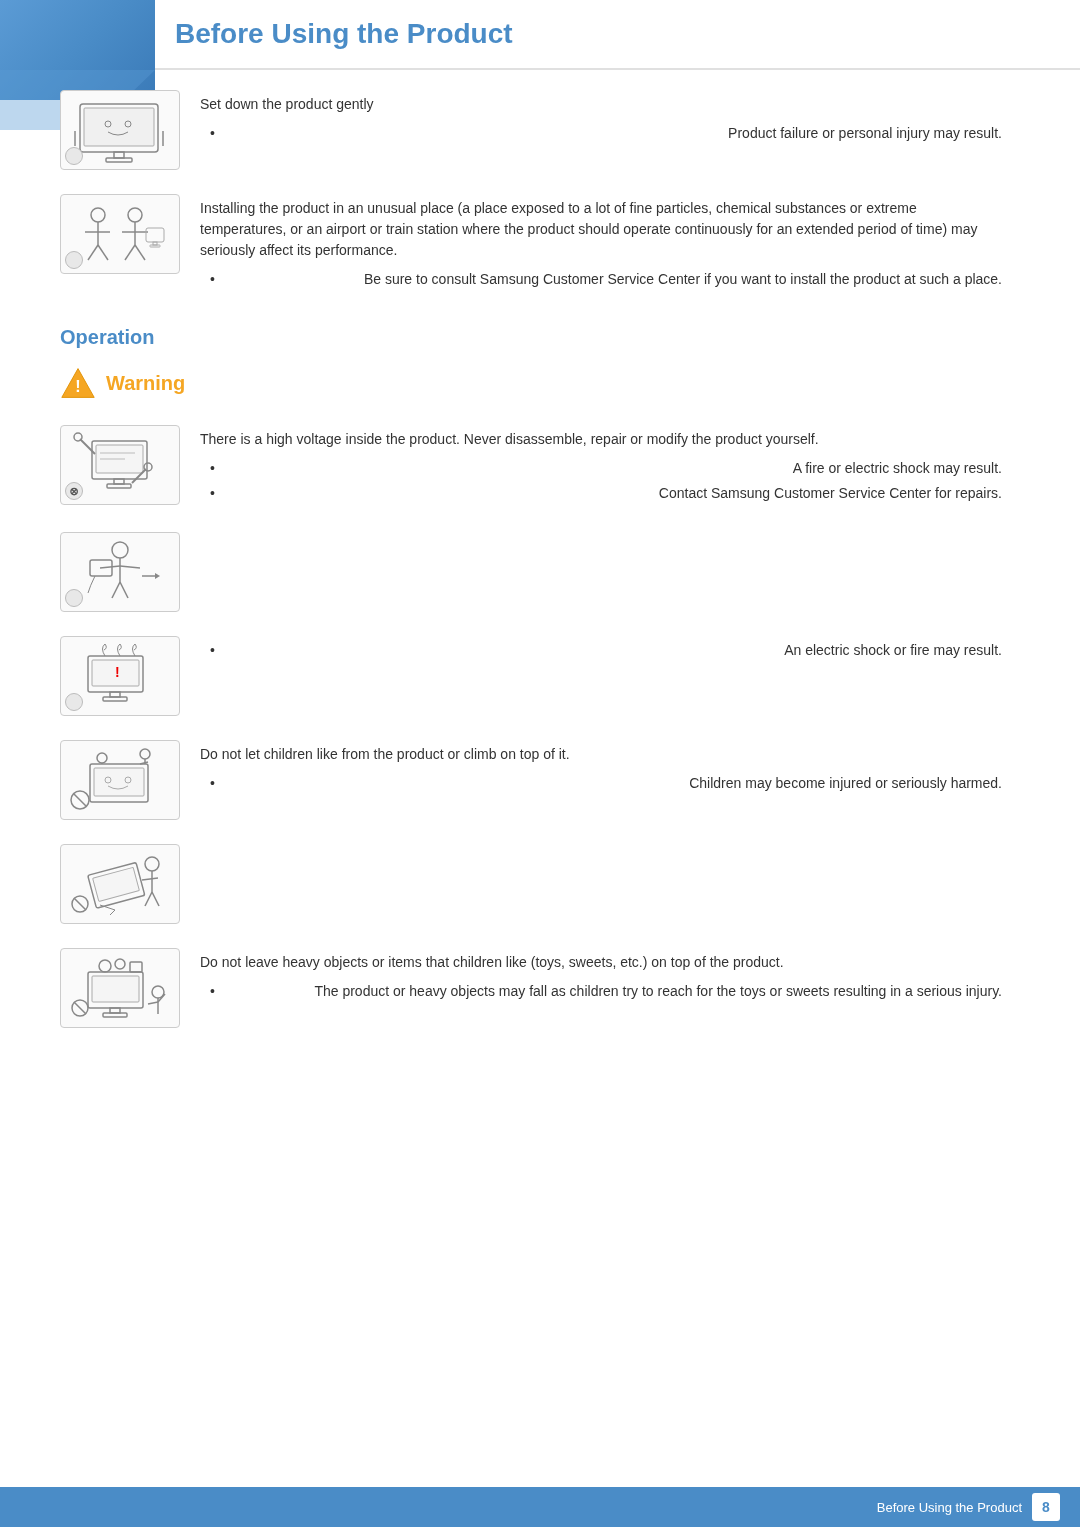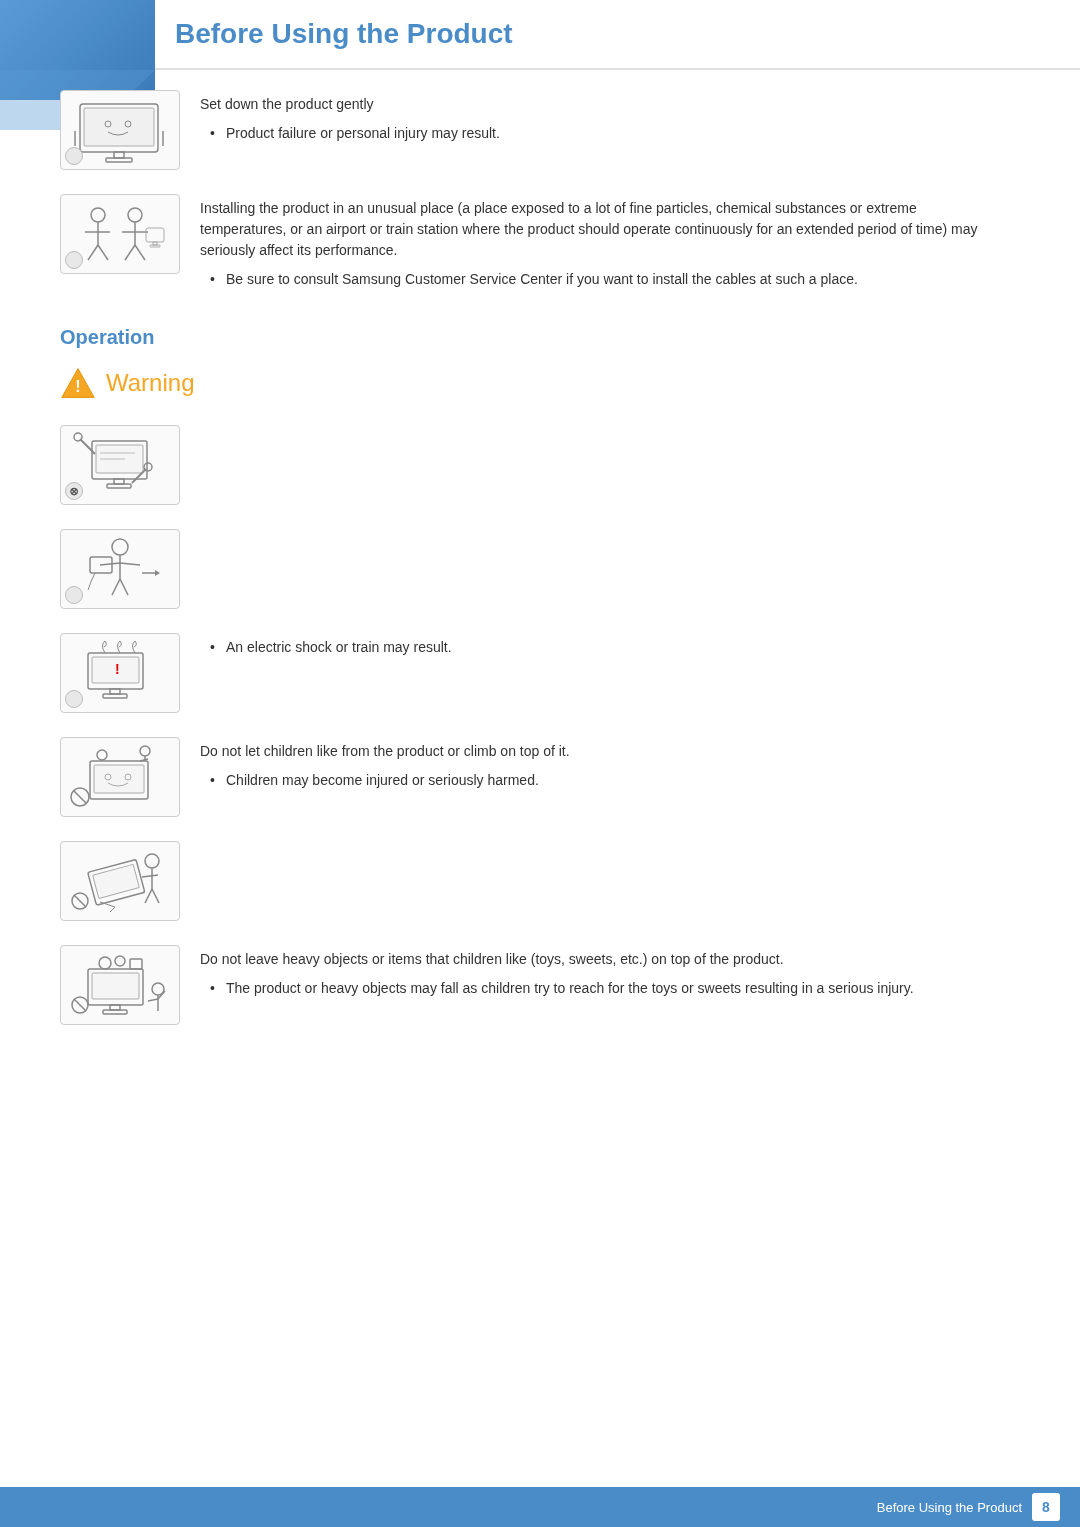--- a/index.html
+++ b/index.html
@@ -87,20 +87,21 @@
     .bullet-list {
       list-style: none;
       padding-left: 10px;
     }
 
     .bullet-list li {
       position: relative;
       padding-left: 16px;
       margin-bottom: 4px;
       line-height: 1.5;
+      text-align: right;
     }
 
     .bullet-list li::before {
       content: '•';
       position: absolute;
       left: 0;
       color: #333;
     }
 
     
@@ -119,22 +120,22 @@
       margin-bottom: 24px;
     }
 
     .warning-triangle {
       width: 36px;
       height: 36px;
       flex-shrink: 0;
     }
 
     .warning-label {
-      font-size: 24px;
-      font-weight: normal;
+      font-size: 20px;
+      font-weight: bold;
       color: #f5a623;
     }
 
     
     .page-footer {
       position: absolute;
       bottom: 0;
       left: 0;
       right: 0;
       height: 40px;
@@ -248,21 +249,21 @@
 
         <rect x="76" y="28" width="18" height="14" rx="2" fill="none" stroke="#aaa" stroke-width="1"></rect>
         <rect x="83" y="42" width="4" height="3" fill="none" stroke="#aaa" stroke-width="1"></rect>
         <rect x="80" y="45" width="10" height="2" rx="0.5" fill="none" stroke="#aaa" stroke-width="1"></rect>
       </svg>
       <div class="icon-small-badge"></div>
     </div>
     <div class="instruction-text">
       <p>Installing the product in an unusual place (a place exposed to a lot of fine particles, chemical substances or extreme temperatures, or an airport or train station where the product should operate continuously for an extended period of time) may seriously affect its performance.</p>
       <ul class="bullet-list">
-        <li>Be sure to consult Samsung Customer Service Center if you want to install the cables at such a place.</li>
+        <li>Be sure to consult Samsung Customer Service Center if you want to install the product at such a place.</li>
       </ul>
     </div>
   </div>
 
   <h2 class="section-heading">Operation</h2>
 
   <div class="warning-block">
     <svg class="warning-triangle" viewBox="0 0 40 36">
       <polygon points="20,2 38,34 2,34" fill="#f5a623" stroke="#e09000" stroke-width="1"></polygon>
       <text x="20" y="28" text-anchor="middle" fill="white" font-size="18" font-weight="bold">!</text>
@@ -284,20 +285,27 @@
         <rect x="37" y="53" width="24" height="4" rx="1" fill="none" stroke="#888" stroke-width="1.5"></rect>
 
         <line x1="10" y1="8" x2="25" y2="23" stroke="#888" stroke-width="2"></line>
         <circle cx="8" cy="6" r="4" fill="none" stroke="#888" stroke-width="1.5"></circle>
 
         <line x1="62" y1="52" x2="76" y2="38" stroke="#888" stroke-width="2"></line>
         <circle cx="78" cy="36" r="4" fill="none" stroke="#888" stroke-width="1.5"></circle>
       </svg>
       <div class="icon-no-badge">⊗</div>
     </div>
+    <div class="instruction-text">
+      <p>There is a high voltage inside the product. Never disassemble, repair or modify the product yourself.</p>
+      <ul class="bullet-list">
+        <li>A fire or electric shock may result.</li>
+        <li>Contact Samsung Customer Service Center for repairs.</li>
+      </ul>
+    </div>
   </div>
 
   <div class="instruction-row">
     <div class="instruction-icon">
       <svg width="100" height="68" viewBox="0 0 100 68">
 
         <circle cx="50" cy="12" r="8" fill="none" stroke="#888" stroke-width="1.5"></circle>
         <line x1="50" y1="20" x2="50" y2="44" stroke="#888" stroke-width="1.5"></line>
 
         <line x1="30" y1="30" x2="50" y2="28" stroke="#888" stroke-width="1.5"></line>
@@ -330,21 +338,21 @@
 
         <text x="45" y="35" fill="#e00" font-size="14" font-weight="bold">!</text>
 
         <rect x="40" y="50" width="10" height="5" fill="none" stroke="#888" stroke-width="1.5"></rect>
         <rect x="33" y="55" width="24" height="4" rx="1" fill="none" stroke="#888" stroke-width="1.5"></rect>
       </svg>
       <div class="icon-small-badge"></div>
     </div>
     <div class="instruction-text">
       <ul class="bullet-list">
-        <li>An electric shock or train may result.</li>
+        <li>An electric shock or fire may result.</li>
       </ul>
     </div>
   </div>
 
   <div class="instruction-row">
     <div class="instruction-icon">
       <svg width="100" height="68" viewBox="0 0 100 68">
 
         <rect x="20" y="18" width="58" height="38" rx="2" fill="none" stroke="#888" stroke-width="1.5"></rect>
         <rect x="24" y="22" width="50" height="28" rx="1" fill="#f5f5f5" stroke="#aaa" stroke-width="1"></rect>

